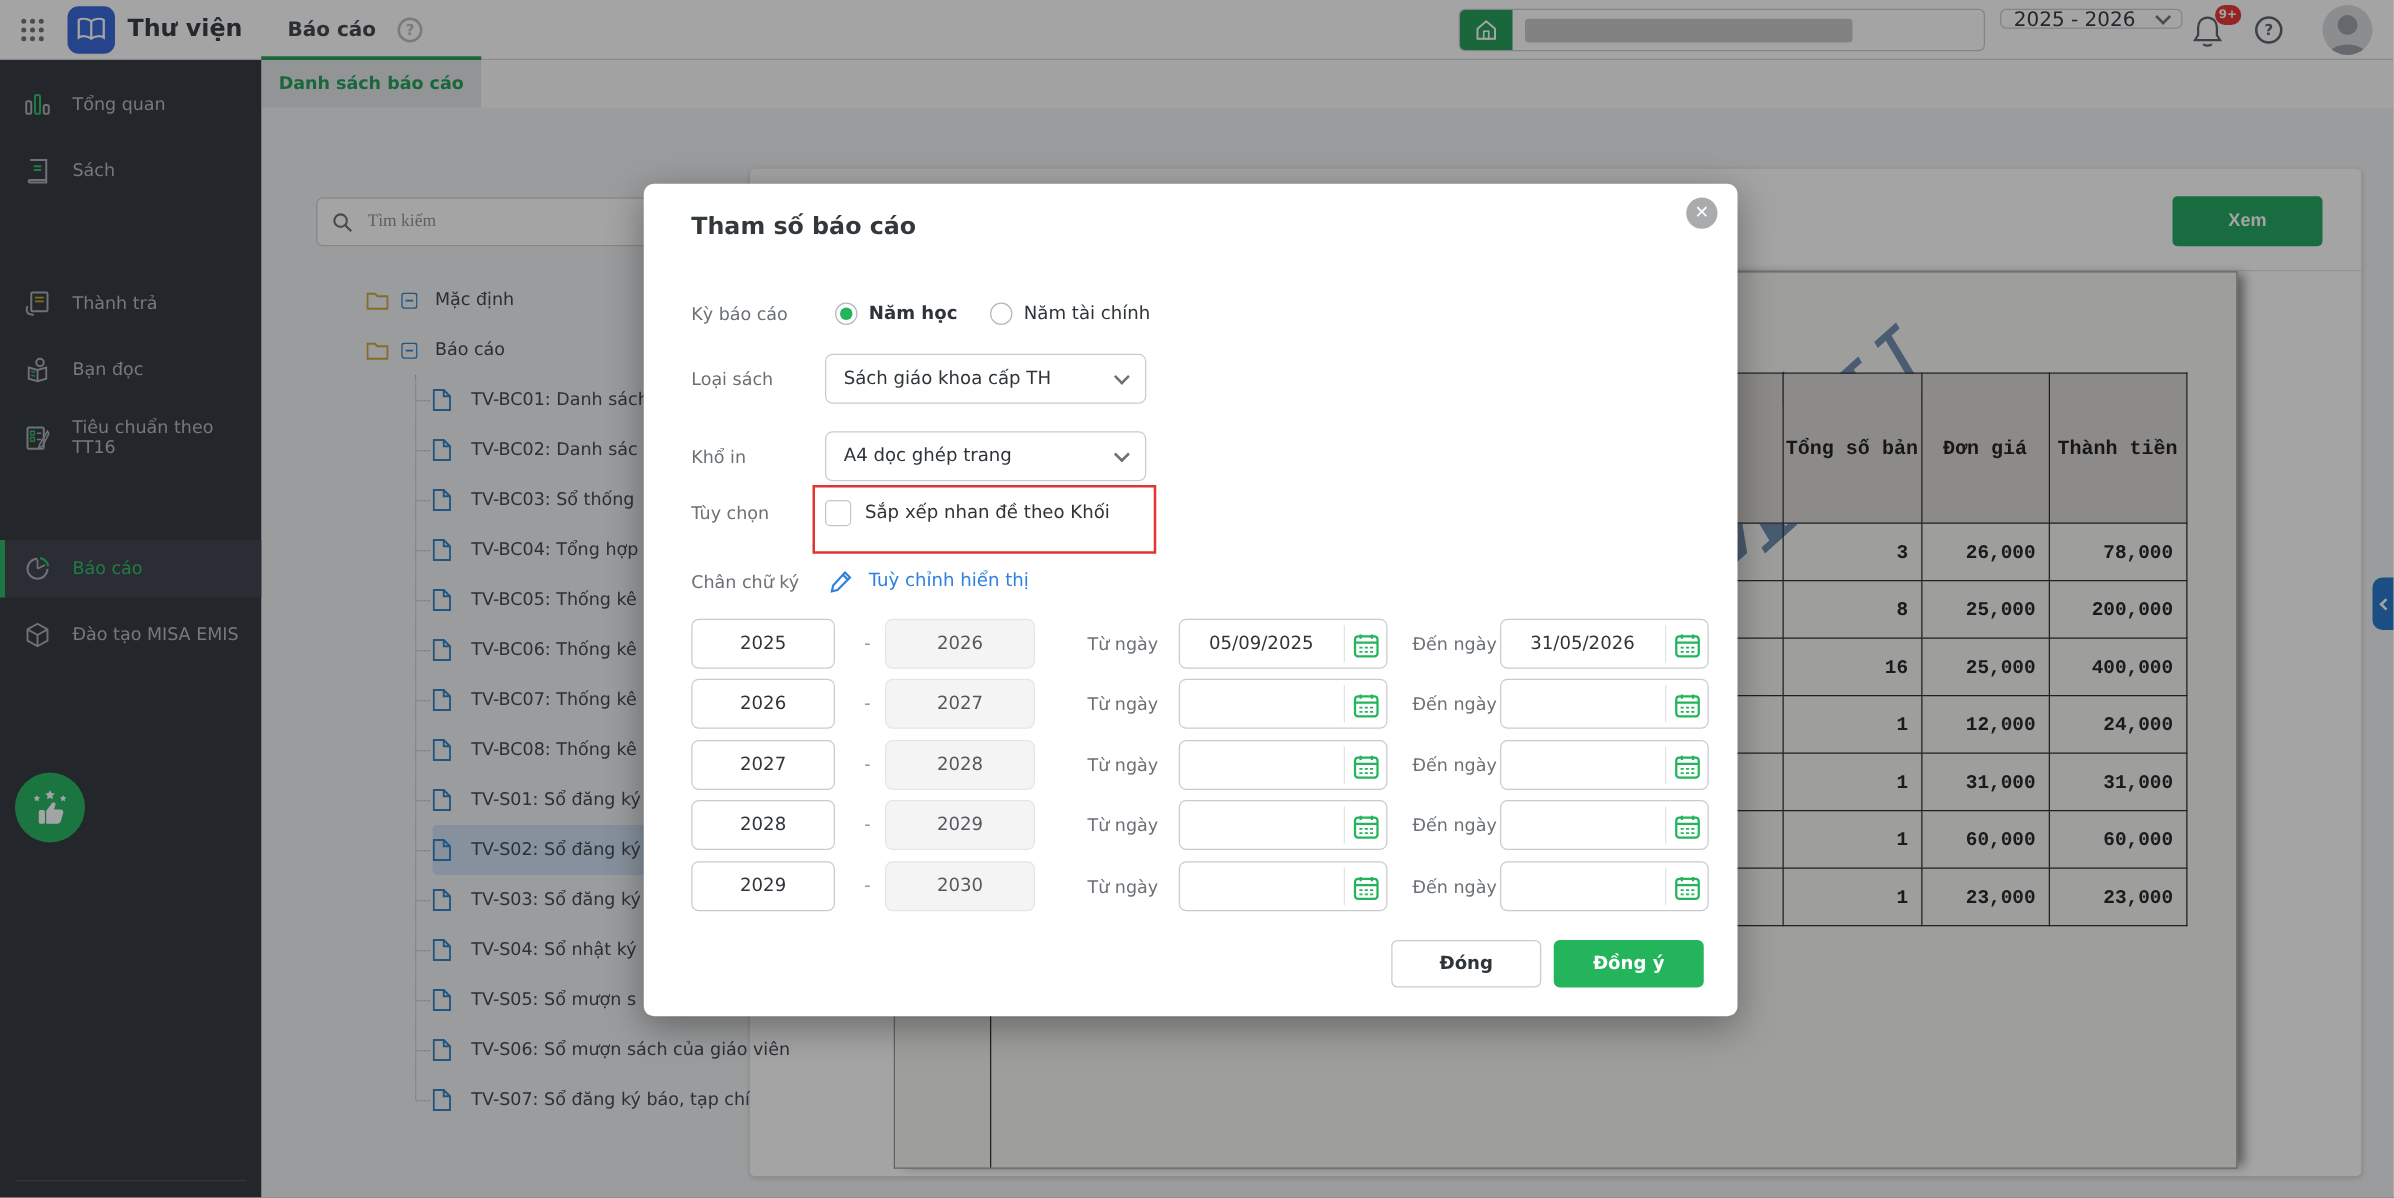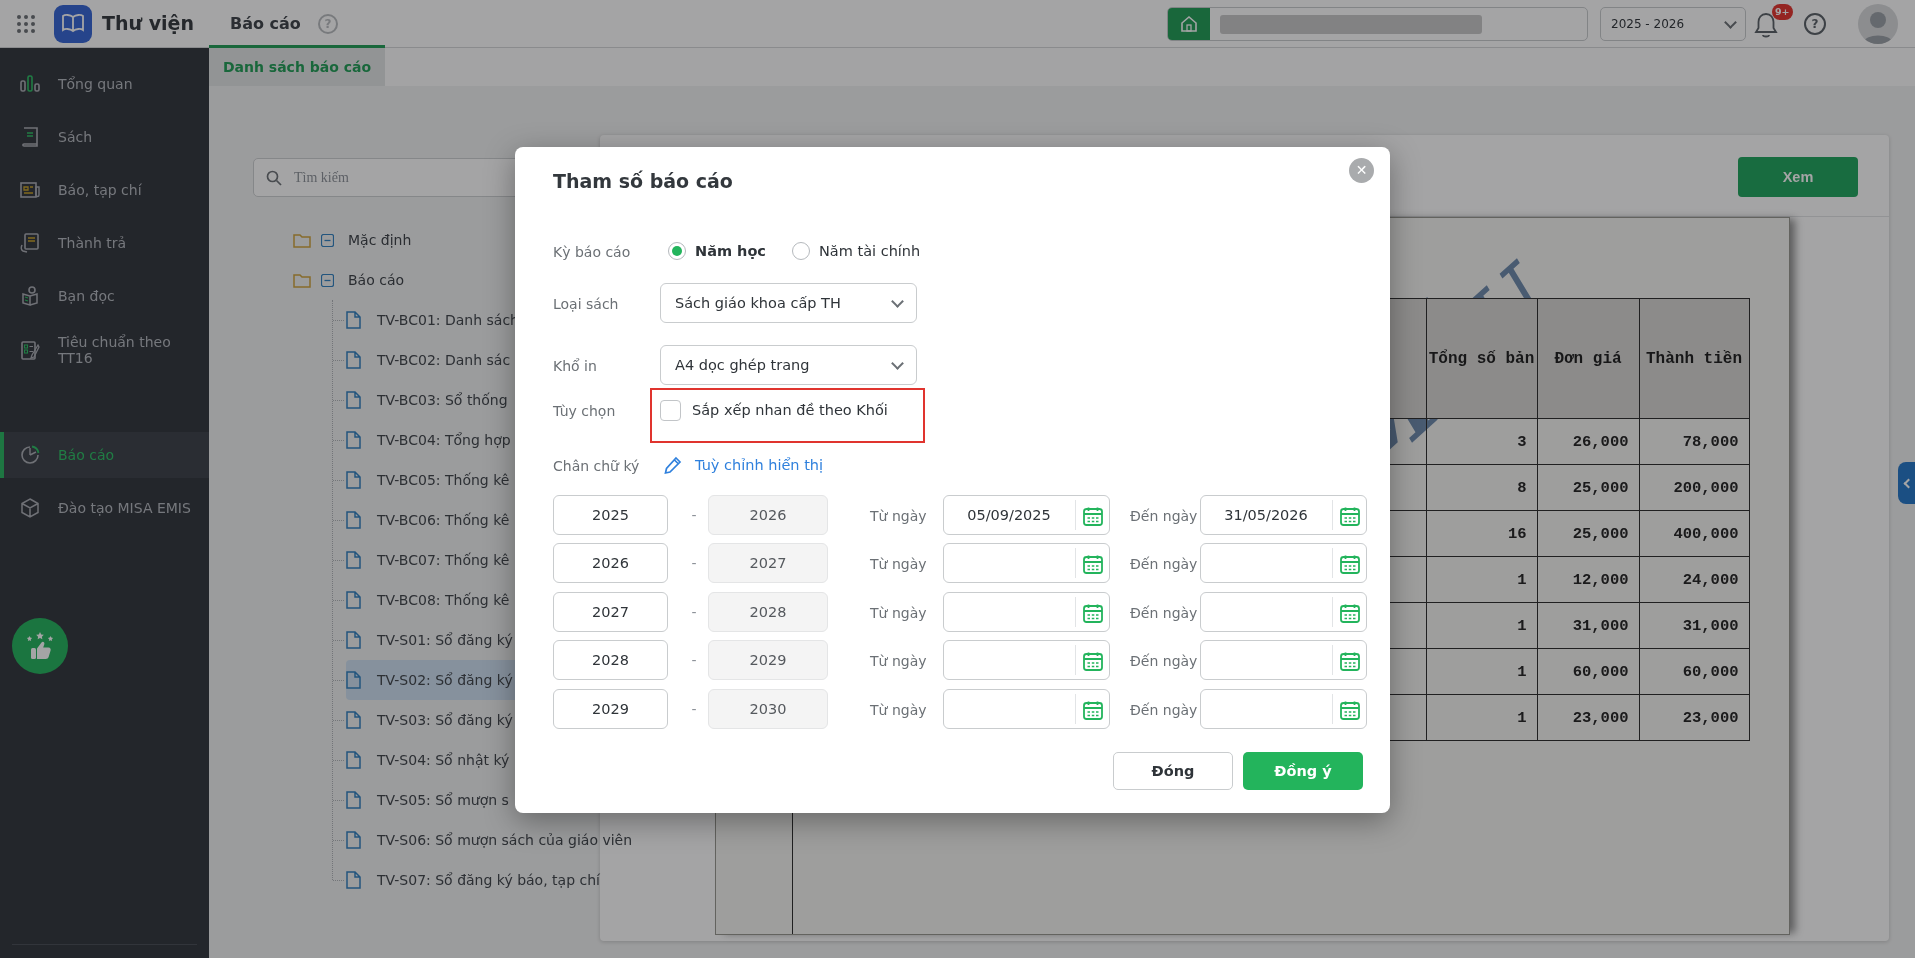--- a/index.html
+++ b/index.html
@@ -12,22 +12,22 @@
   .topbar{left:0;top:0;width:1915px;height:48px;background:#ffffff;border-bottom:1px solid #d5d7d9;z-index:2;}
   .app-title{left:102px;top:12px;font-size:19px;font-weight:bold;color:#32373c;}
   .module-tab{left:230px;top:14px;font-size:16px;font-weight:600;color:#3c4147;}
   .tab-underline{left:209px;top:45px;width:176px;height:3px;background:#1f9d55;}
   .help-ring{width:20px;height:20px;border:2px solid #b9bcbf;border-radius:50%;color:#b9bcbf;
              font-size:12px;font-weight:bold;text-align:center;line-height:17px;}
   .logo{left:54px;top:5px;width:38px;height:38px;background:#3565d6;border-radius:9px;display:flex;align-items:center;justify-content:center;}
   .home-search{left:1167px;top:7px;width:421px;height:34px;border:1px solid #c9ccce;border-radius:5px;background:#fff;}
   .home-btn{left:0;top:0;width:42px;height:32px;background:#1f9d55;border-radius:4px 0 0 4px;display:flex;align-items:center;justify-content:center;}
   .redacted{left:52px;top:7px;width:262px;height:19px;background:#c9c9c9;border-radius:3px;}
-  .year-dd{left:1600px;top:7px;width:146px;height:34px;border:1px solid #c9ccce;border-radius:5px;background:#fff;
-           font-size:12px;color:#2f3439;display:flex;align-items:center;padding:0 10px;justify-content:space-between;}
+  .year-dd{left:1600px;top:7px;width:146px;height:16px;border:1px solid #c9ccce;border-radius:5px;background:#fff;
+           font-size:16px;color:#2f3439;display:flex;align-items:center;padding:0 10px;justify-content:space-between;}
   .chev-down{width:9px;height:9px;border-right:2px solid #6b7075;border-bottom:2px solid #6b7075;transform:rotate(45deg);margin-top:-4px;}
   .badge{left:1772px;top:4px;min-width:18px;height:16px;background:#e5322d;color:#fff;border-radius:8px;
          font-size:9.5px;font-weight:bold;text-align:center;line-height:16px;padding:0 3px;}
   .avatar{left:1858px;top:4px;width:40px;height:40px;border-radius:50%;background:#d8dadc;overflow:hidden;}
 
   
   .sidebar{left:0;top:48px;width:209px;height:910px;background:#30343b;z-index:2;}
   .side-item{left:0;width:209px;height:46px;display:flex;align-items:center;color:#b4b8be;font-size:14px;cursor:pointer;}
   .side-item .ic{width:24px;margin:0 16px 0 18px;display:flex;justify-content:center;}
   .side-item.active{background:#3a3f47;color:#2bbf63;border-left:4px solid #27b560;}
@@ -178,31 +178,20 @@
     </div>
     <div class="abs side-item" style="top:13px">
       <span class="ic">
         <svg width="22" height="22" viewBox="0 0 22 22">
             <rect x="2" y="8" width="4" height="10" rx="1.5" fill="none" stroke="#aaadb4" stroke-width="1.6"></rect>
             <rect x="9" y="3" width="4" height="15" rx="1.5" fill="none" stroke="#2bbf63" stroke-width="1.6"></rect>
             <rect x="16" y="11" width="4" height="7" rx="1.5" fill="none" stroke="#aaadb4" stroke-width="1.6"></rect>
           </svg>
       </span>
         <span>Tổng quan</span>
-    </div>
-    <div class="abs side-item" style="top:119px">
-      <span class="ic">
-        <svg width="22" height="22" viewBox="0 0 22 22">
-            <rect x="2" y="4" width="15" height="14" fill="none" stroke="#aaadb4" stroke-width="1.6"></rect>
-            <path d="M17 8 H20 V16 C20 18 17 18 17 16 Z" fill="none" stroke="#aaadb4" stroke-width="1.4"></path>
-            <path d="M5 8 H9 V11 H5 Z" fill="none" stroke="#c9a227" stroke-width="1.3"></path>
-            <path d="M11 8 H14 M5 14 H14" stroke="#c9a227" stroke-width="1.3"></path>
-          </svg>
-      </span>
-        <span>Báo, tạp chí</span>
     </div>
     <div class="abs side-item" style="top:172px">
       <span class="ic">
         <svg width="22" height="22" viewBox="0 0 22 22">
             <rect x="6" y="2" width="13" height="15" rx="1" fill="none" stroke="#aaadb4" stroke-width="1.6"></rect>
             <path d="M9 6 H16 M9 9 H16" stroke="#c9a227" stroke-width="1.4"></path>
             <path d="M3 13 C2 15 2 18 4 19 L8 20" fill="none" stroke="#aaadb4" stroke-width="1.6"></path>
           </svg>
       </span>
         <span>Thành trả</span>

